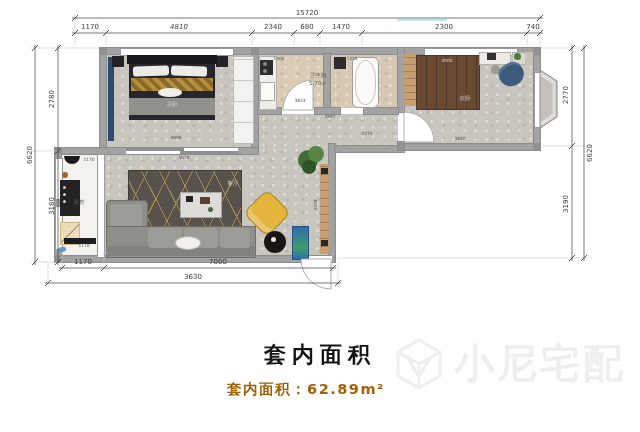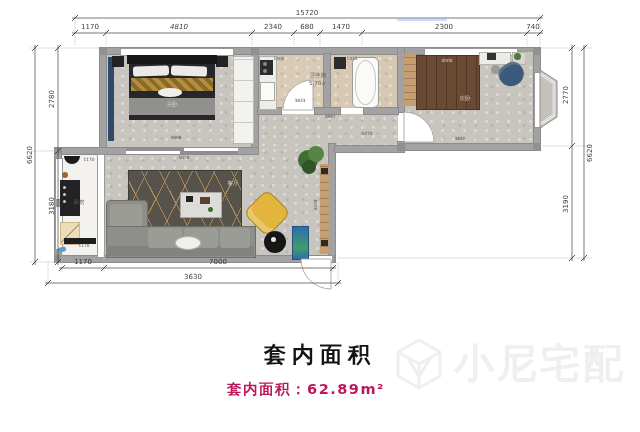--- a/index.html
+++ b/index.html
@@ -16,21 +16,21 @@
   .win.h{background:linear-gradient(to bottom,#fff 42%,#9a9a9a 42%,#9a9a9a 58%,#fff 58%);}
   .fur{position:absolute;}
   .lbl{position:absolute;color:#3a3a3a;font-size:7px;line-height:1;white-space:nowrap;}
   .lbl.interior{color:#55524e;}
   .lbl.room{color:#5e5b56;}
   .lbl.light{color:#d9d8d2;}
   #dims,#arcs{position:absolute;left:0;top:0;pointer-events:none;}
   .main-title{position:absolute;left:0;top:340px;width:640px;text-align:center;
               font-size:22px;font-weight:bold;letter-spacing:6px;color:#141414;}
   .area-line{position:absolute;left:0;top:380px;width:612px;text-align:center;
-             font-size:14.5px;font-weight:600;letter-spacing:1.5px;color:#be185d;}
+             font-size:14.5px;font-weight:600;letter-spacing:1.5px;color:#a16207;}
   #watermark{position:absolute;left:392px;top:336px;display:flex;align-items:center;gap:8px;}
   #watermark .wm-text{font-size:40px;font-weight:bold;letter-spacing:3px;color:#f0eff0;white-space:nowrap;}
   .bluestreak{position:absolute;left:397px;top:18px;width:50px;height:3px;background:rgba(140,180,225,.45);}
 </style>
 </head>
 <body>
 
 <div id="stage">
 
   <div class="floor" style="left:106px;top:54px;width:146px;height:94px;"></div>

